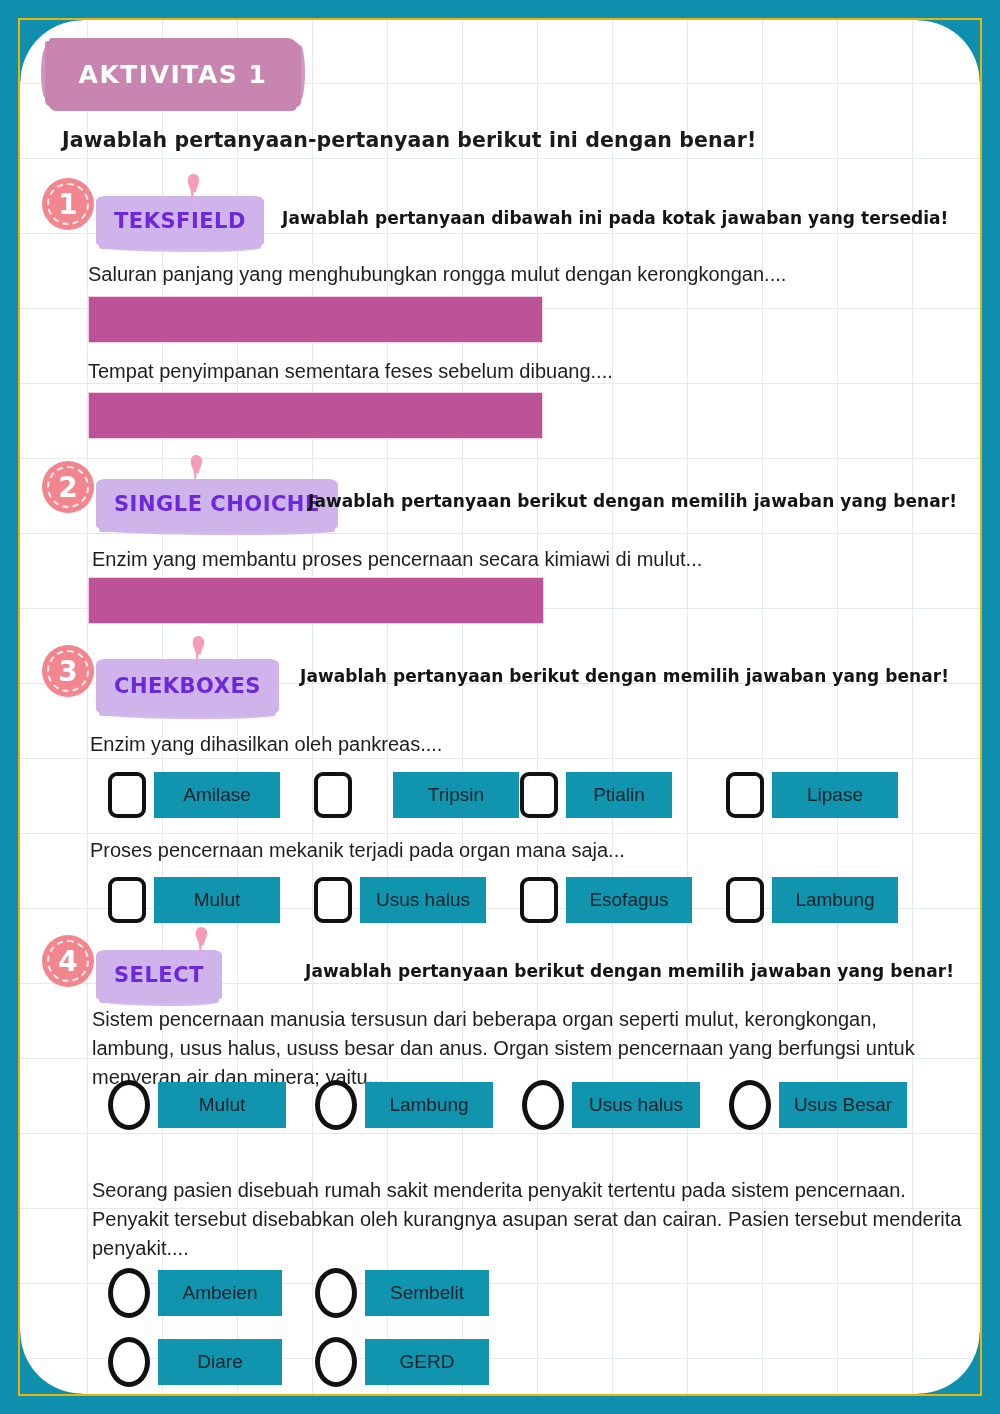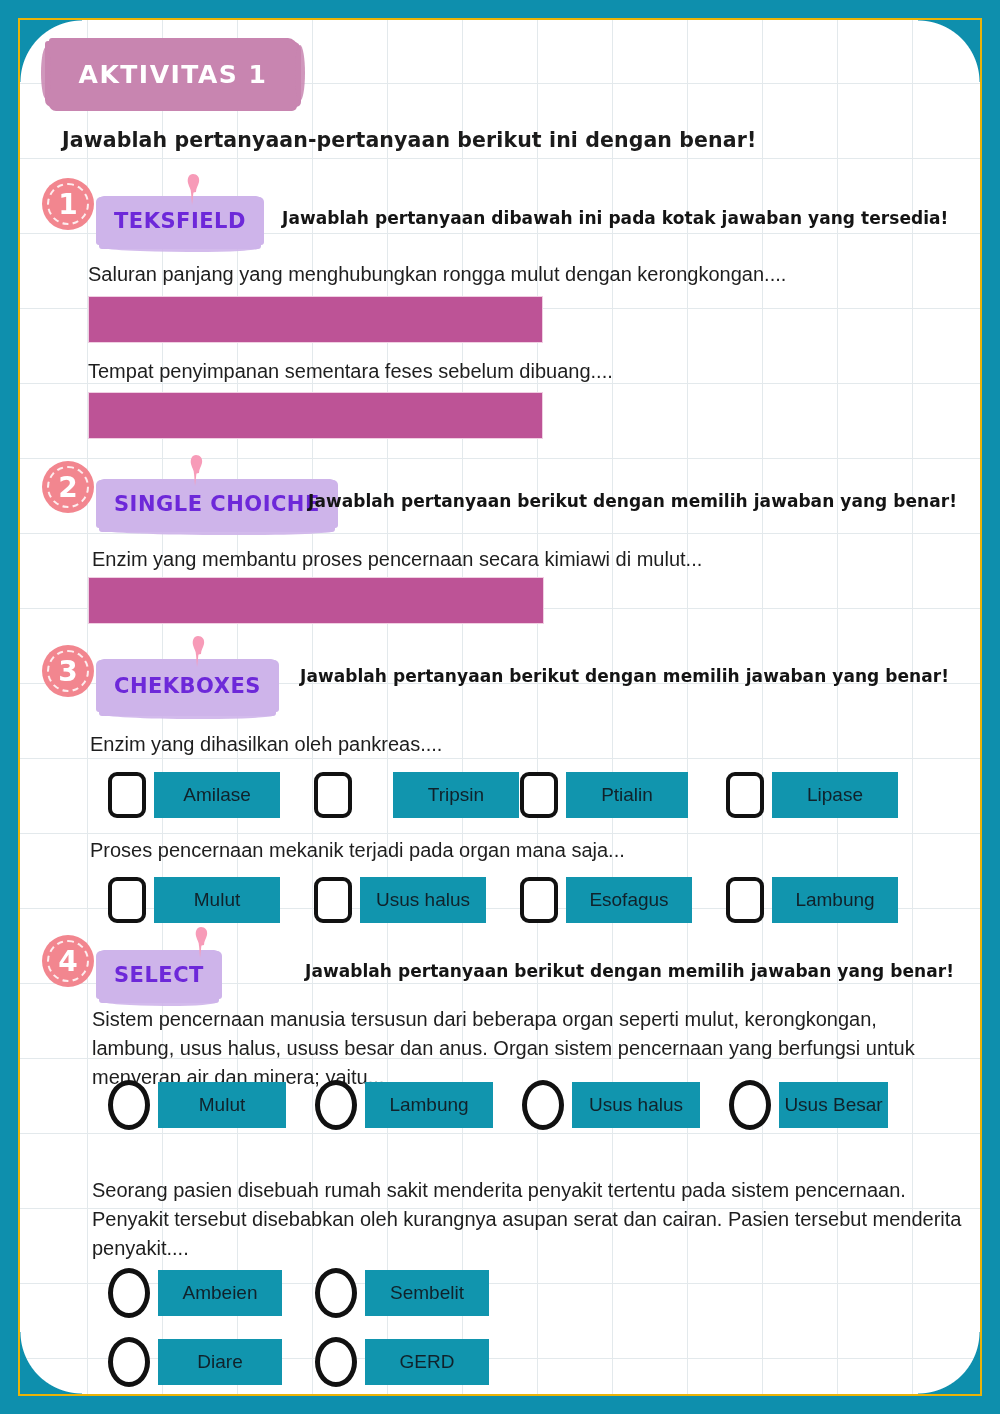--- a/index.html
+++ b/index.html
@@ -317,21 +317,21 @@
 
         <div class="question" style="left:70px; top:710px; width:860px;">Enzim yang dihasilkan oleh pankreas....</div>
 
         <div class="checkbox" style="left:88px;  top:752px;"></div>
         <div class="opt-label" style="left:134px; top:752px; width:126px;">Amilase</div>
 
         <div class="checkbox" style="left:294px; top:752px;"></div>
         <div class="opt-label" style="left:340px; top:752px; width:126px;margin-left:33px;">Tripsin</div>
 
         <div class="checkbox" style="left:500px; top:752px;"></div>
-        <div class="opt-label" style="left:546px; top:752px; width:122px;">Ptialin</div>
+        <div class="opt-label" style="left:546px; top:752px; width:106px;">Ptialin</div>
 
         <div class="checkbox" style="left:706px; top:752px;"></div>
         <div class="opt-label" style="left:752px; top:752px; width:126px;">Lipase</div>
 
         <div class="question" style="left:70px; top:816px; width:860px;">Proses pencernaan mekanik terjadi pada organ mana saja...</div>
 
         <div class="checkbox" style="left:88px;  top:857px;"></div>
         <div class="opt-label" style="left:134px; top:857px; width:126px;">Mulut</div>
 
         <div class="checkbox" style="left:294px; top:857px;"></div>
@@ -363,21 +363,21 @@
         <div class="radio" style="left:88px;  top:1060px;"></div>
         <div class="opt-label" style="left:138px; top:1062px; width:128px;">Mulut</div>
 
         <div class="radio" style="left:295px; top:1060px;"></div>
         <div class="opt-label" style="left:345px; top:1062px; width:128px;">Lambung</div>
 
         <div class="radio" style="left:502px; top:1060px;"></div>
         <div class="opt-label" style="left:552px; top:1062px; width:128px;">Usus halus</div>
 
         <div class="radio" style="left:709px; top:1060px;"></div>
-        <div class="opt-label" style="left:759px; top:1062px; width:109px;">Usus Besar</div>
+        <div class="opt-label" style="left:759px; top:1062px; width:128px;">Usus Besar</div>
 
         <div class="question" style="left:72px; top:1156px; width:880px;">Seorang pasien disebuah rumah sakit menderita penyakit tertentu pada sistem pencernaan. Penyakit tersebut disebabkan oleh kurangnya asupan serat dan cairan. Pasien tersebut menderita penyakit....</div>
 
         <div class="radio" style="left:88px;  top:1248px;"></div>
         <div class="opt-label" style="left:138px; top:1250px; width:124px;">Ambeien</div>
 
         <div class="radio" style="left:295px; top:1248px;"></div>
         <div class="opt-label" style="left:345px; top:1250px; width:124px;">Sembelit</div>
 
         <div class="radio" style="left:88px;  top:1317px;"></div>

